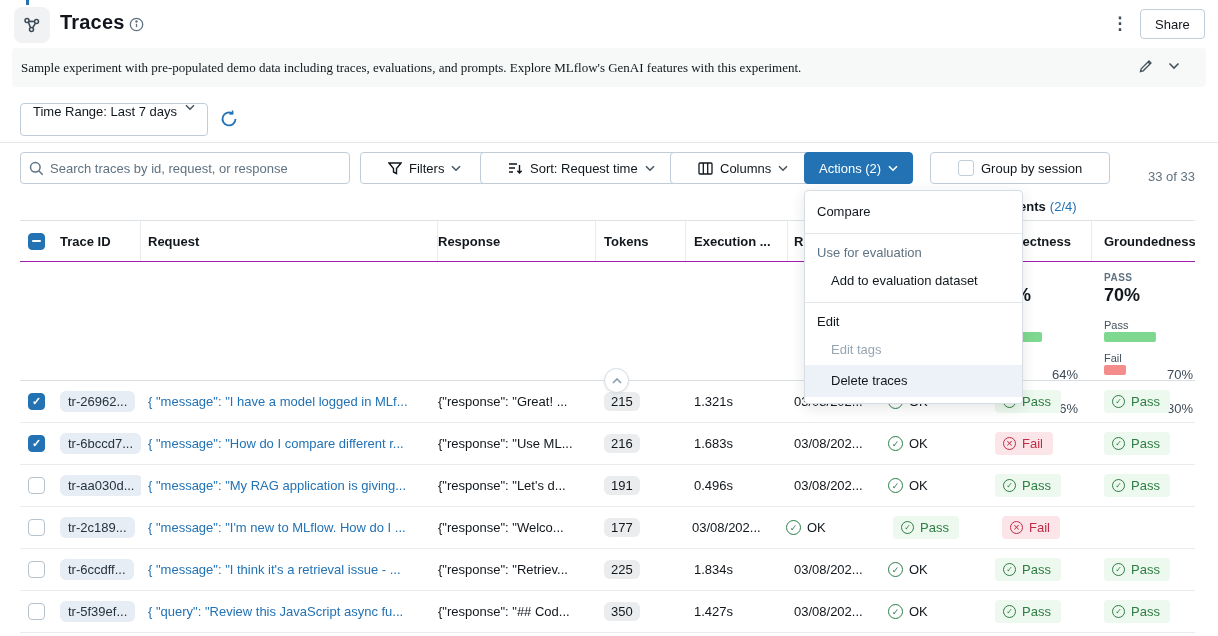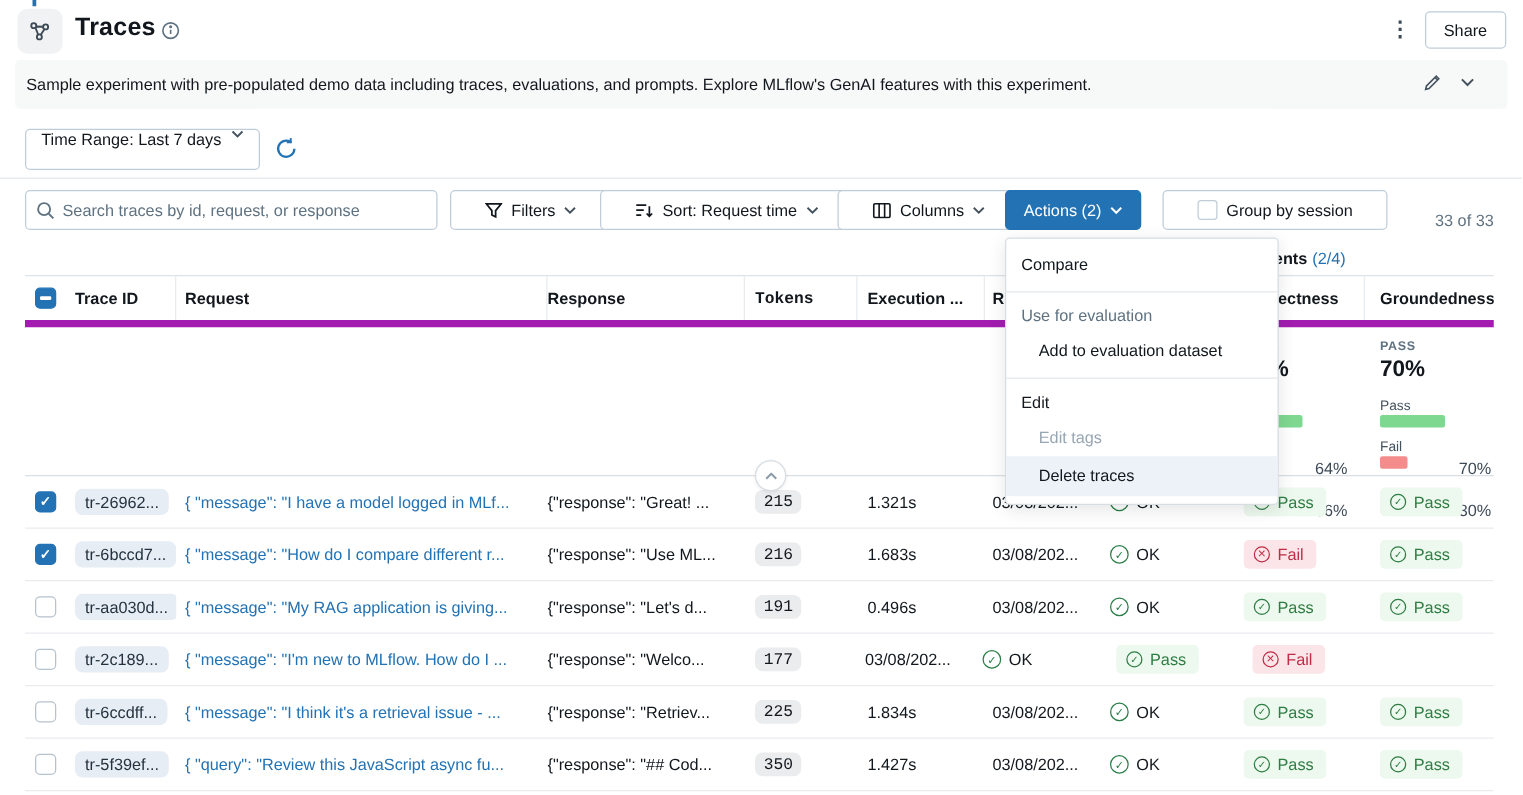--- a/index.html
+++ b/index.html
@@ -16,21 +16,21 @@
   .info-ic { position:absolute; left:129px; top:17px; color:#5F7281; }
   .kebab { position:absolute; left:1110px; top:11px; width:20px; height:26px; color:#3E4B57;
            font-size:17px; line-height:26px; text-align:center; font-weight:700; cursor:pointer; }
   .share-btn { position:absolute; left:1140px; top:9px; height:30px; padding:0 14px; background:#fff;
                border:1px solid #C0CDD8; border-radius:4px; font-size:13px; font-weight:500;
                display:flex; align-items:center; cursor:pointer; color:#11171C; }
 
   
   .banner { position:absolute; left:12px; top:48px; width:1194px; height:39px; background:#F7F8F8;
             border-radius:4px; display:flex; align-items:center; }
-  .banner-text { padding-left:9px; font-size:13px; color:#11171C; }
+  .banner-text { padding-left:9px; font-size:13px; color:#11171C;font-family:Liberation Serif, serif; }
   .banner-pencil { position:absolute; right:52px; top:10px; color:#5F7281; cursor:pointer; }
   .banner-chev { position:absolute; right:26px; top:14px; color:#44525E; cursor:pointer; }
 
   
   .time-btn { position:absolute; left:20px; top:103px; height:33px; padding:0 12px; background:#fff;
               border:1px solid #C0CDD8; border-radius:4px; display:flex; align-items:flex-start; gap:8px;
               font-size:13px; cursor:pointer; }
   .refresh-btn { position:absolute; left:219px; top:109px; width:20px; height:20px; cursor:pointer; }
   .row-divider { position:absolute; left:0; top:142px; width:1218px; height:1px; background:#E4E8EB; }
 
@@ -51,29 +51,29 @@
   .count-label { position:absolute; right:23px; top:169px; color:#5F7281; font-size:13px; }
 
   
   .assess-tab { position:absolute; left:962px; top:199px; font-size:13px; white-space:nowrap; cursor:pointer; }
   .assess-tab .t1 { font-weight:700; color:#11171C; }
   .assess-tab .t2 { color:#2272B4; margin-left:4px; }
 
   
   .table-top-line { position:absolute; left:20px; top:220px; width:1175px; height:1px; background:#DDE2E6; }
   .thead { position:absolute; left:20px; top:221px; width:1175px; height:41px; display:flex; align-items:center;
-           border-bottom:6px solid #a21caf; font-weight:700; font-size:13px;justify-content:center; }
+           border-bottom:1px solid #a21caf; font-weight:700; font-size:13px;justify-content:center; }
   .cell { height:100%; display:flex; align-items:center; overflow:hidden; white-space:nowrap; }
   .hcell { border-right:1px solid #E8ECEF; }
   .hcell:last-child { border-right:none; }
   .c-check  { width:30px;  padding-left:8px; }
   .c-trace  { width:91px;  padding-left:10px; }
   .c-req    { width:297px; padding-left:7px; }
   .c-resp   { width:158px; }
-  .c-tok    { width:90px;  padding-left:8px;font-family:Liberation Mono, monospace; }
+  .c-tok    { width:90px;  padding-left:8px; }
   .c-exec   { width:102px; padding-left:8px; }
   .c-time   { width:96px;  padding-left:6px; }
   .c-state  { width:101px; padding-left:4px; }
   .c-corr   { width:107px; padding-left:10px; }
   .c-ground { width:103px; padding-left:12px; }
 
   .summary-row { position:absolute; left:20px; top:262px; width:1175px; height:119px; border-bottom:1px solid #DADFE3; background:#fff; }
   .sum-block { position:absolute; top:0; height:119px; }
   .sum-corr   { left:965px; width:107px; padding-left:10px; }
   .sum-ground { left:1072px; width:103px; padding-left:12px; }

